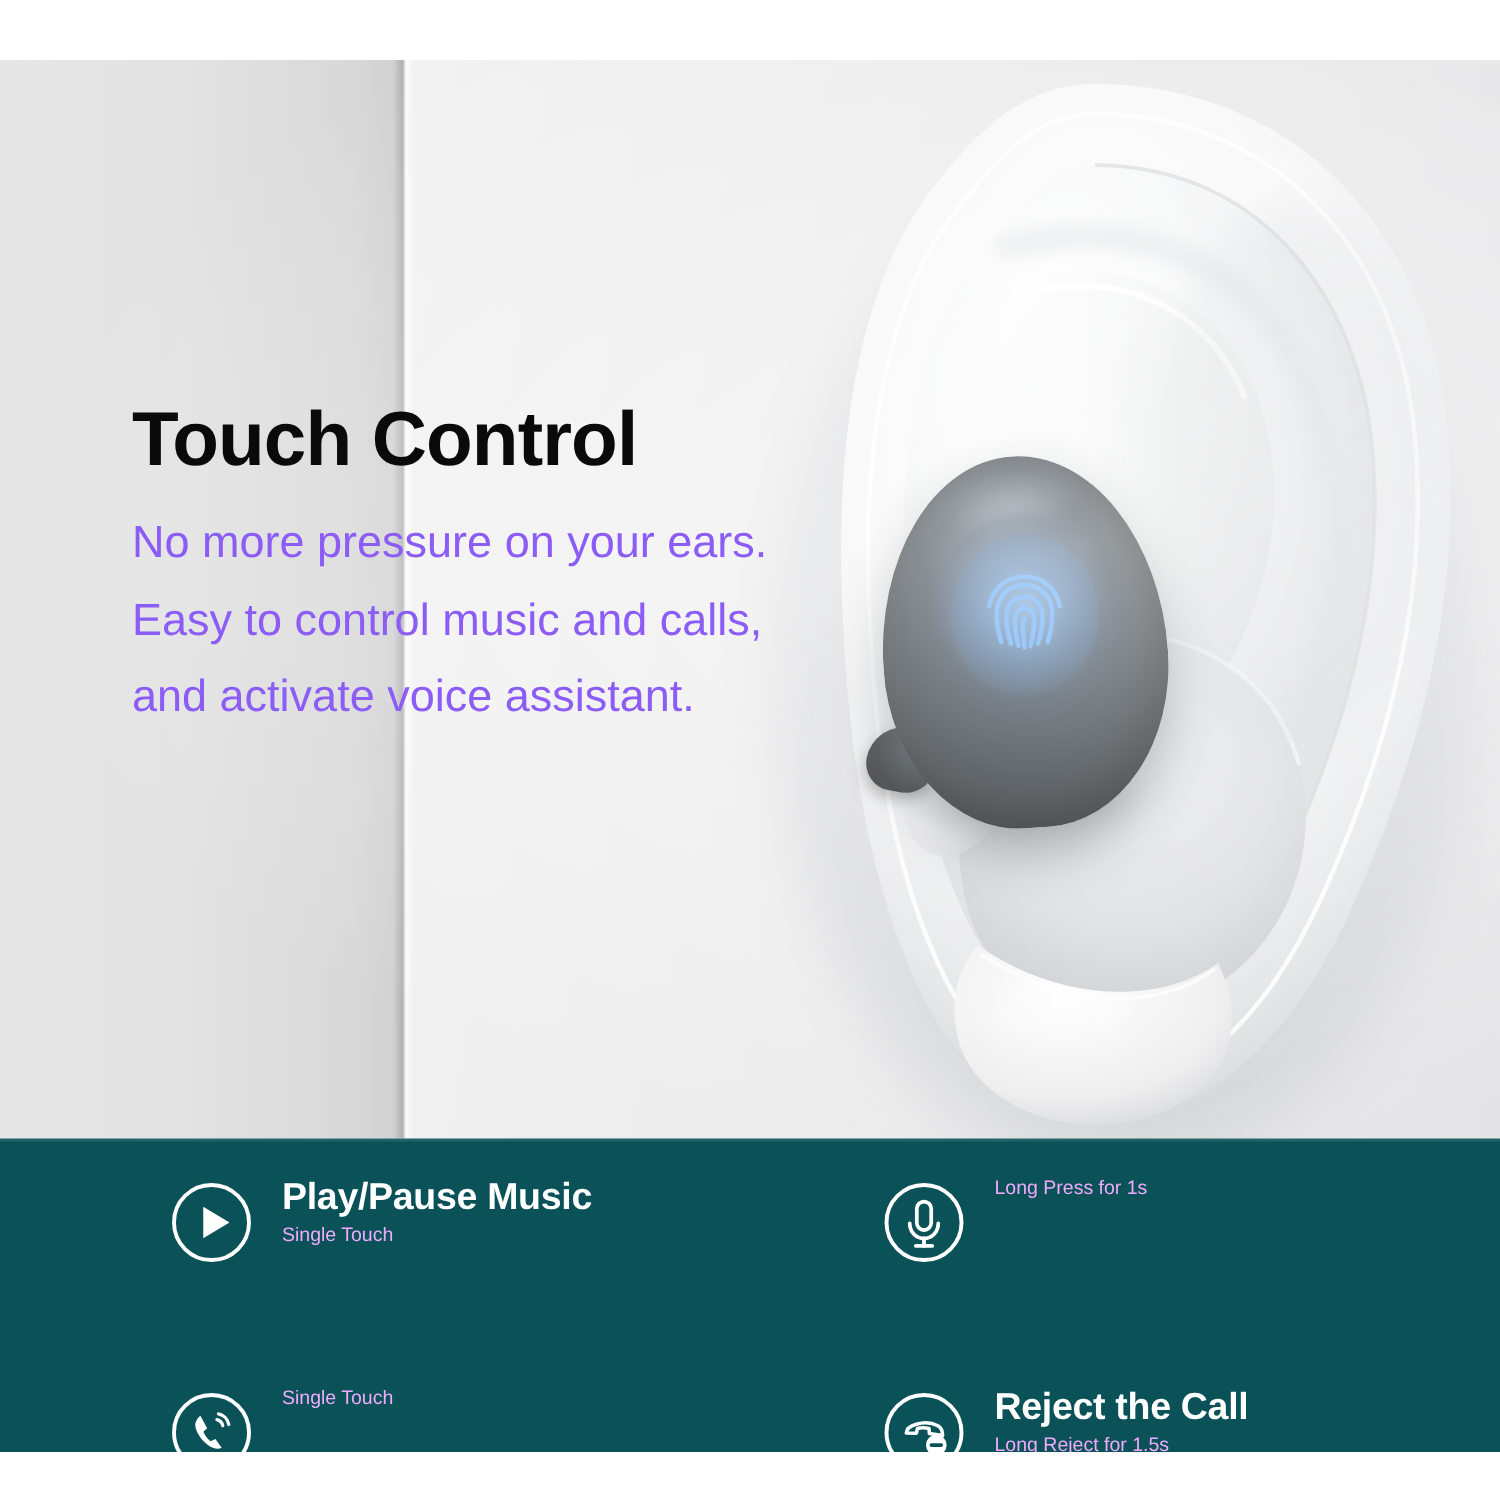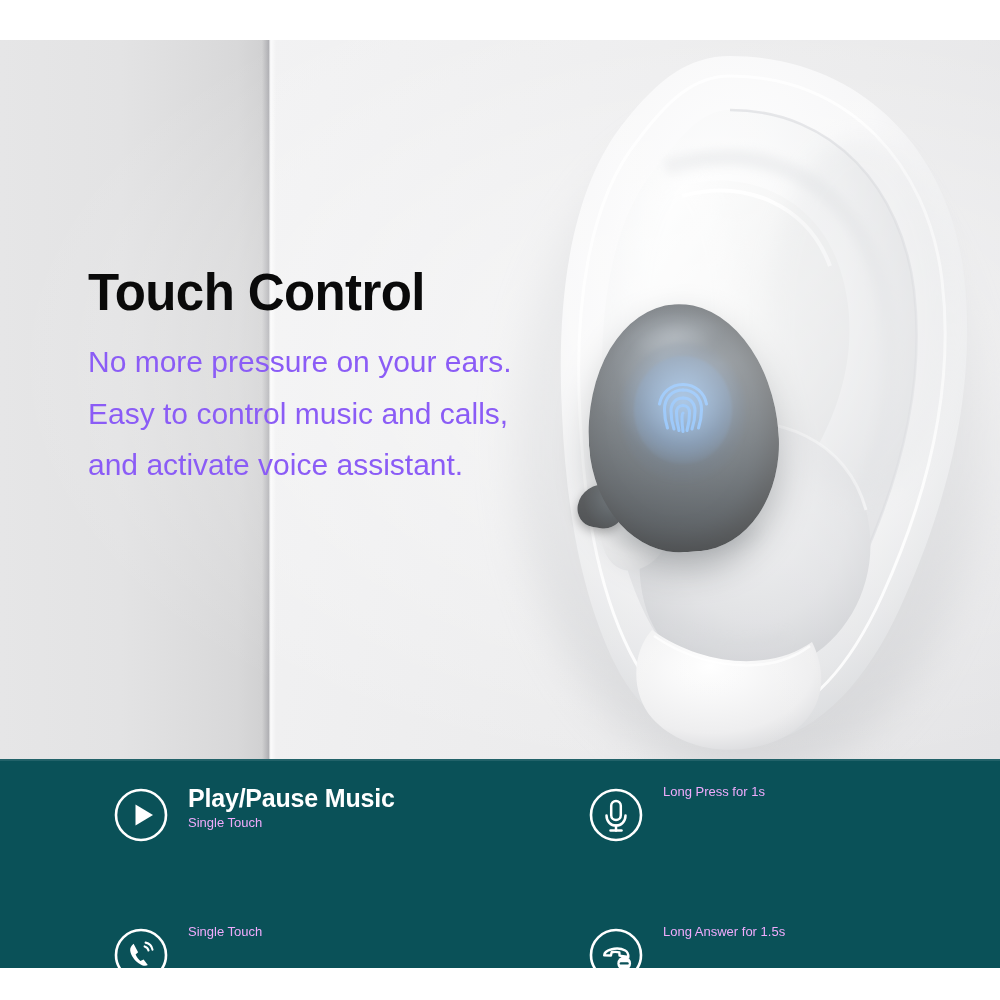--- a/index.html
+++ b/index.html
@@ -286,20 +286,21 @@
             <path d="M22.0 17.0 C 19.8 18.7 18.4 21.3 18.8 23.5
                      C 19.5 27.8 22.7 32.5 26.8 35.4
                      C 30.0 37.8 33.4 38.5 35.5 37.1
                      L 31.5 31.7 L 28.5 33.1 C 26.5 31.5 24.9 29.3 23.9 27.0
                      L 26.3 24.8 L 22.0 17.0 Z" fill="none" stroke="#ffffff" stroke-width="2.4" stroke-linejoin="round"></path>
           </g>
           <circle cx="36.2" cy="36.4" r="6.9" fill="#ffffff"></circle>
           <line x1="32.9" y1="36.4" x2="39.5" y2="36.4" stroke="#0a5158" stroke-width="2.4" stroke-linecap="round"></line>
         </svg>
         <div class="feat-text">
-          <p class="feat-sub">Long Answer for 1.5s</p>
+          <p class="feat-title">Reject the Call</p>
+          <p class="feat-sub">Long Reject for 1.5s</p>
         </div>
       </div>
 
     </div>
   </div>
 
 </div>
 
 </body></html>

